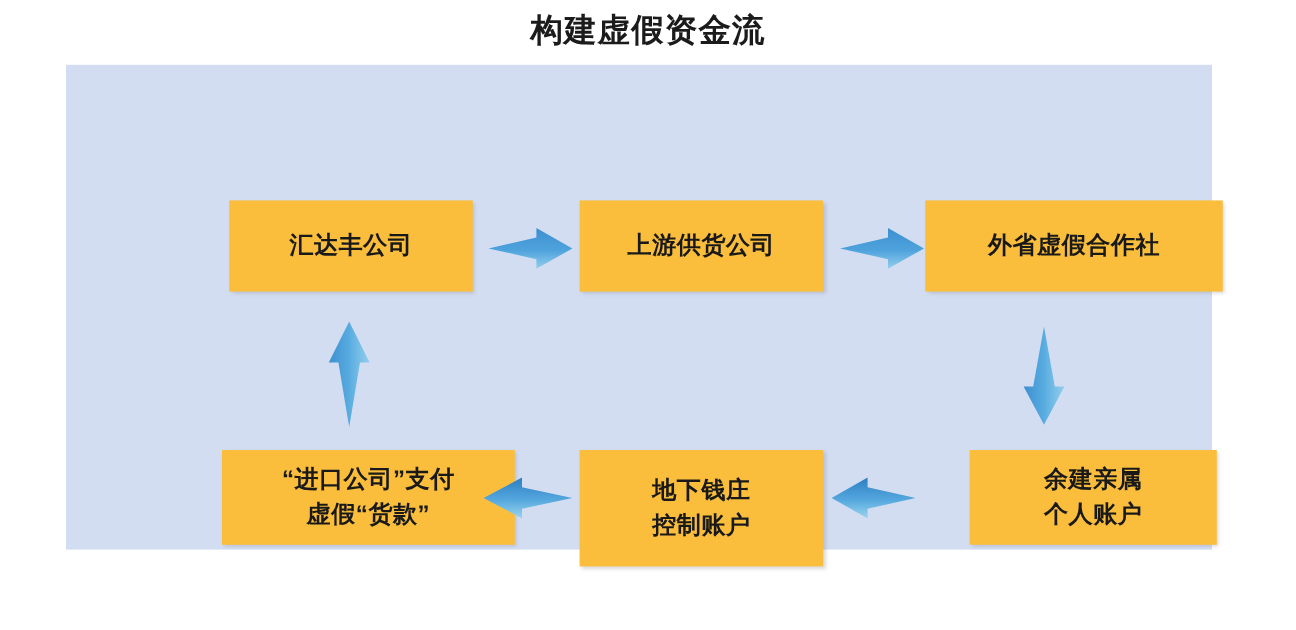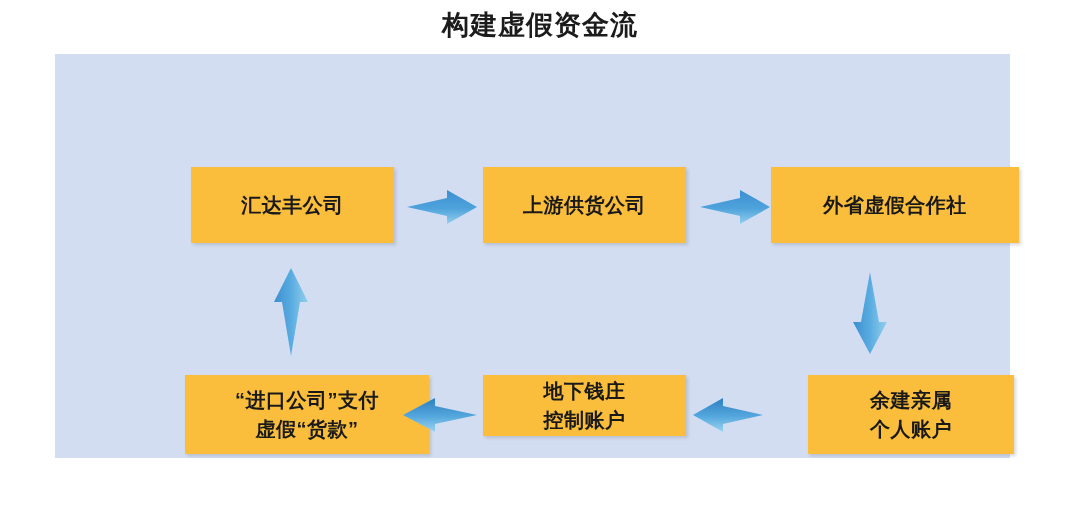--- a/index.html
+++ b/index.html
@@ -68,21 +68,21 @@
     letter-spacing: 0.5px;
     white-space: pre-line;
   }
 
   
   #node-huidafeng     { left: 136px; top: 113px; width: 203px; height: 76px; }
   #node-supplier      { left: 428px; top: 113px; width: 203px; height: 76px; }
   #node-coop          { left: 716px; top: 113px; width: 248px; height: 76px; }
   
   #node-import        { left: 130px; top: 321px; width: 244px; height: 79px; }
-  #node-underground   { left: 428px; top: 321px; width: 203px; height: 61px; }
+  #node-underground   { left: 428px; top: 321px; width: 203px; height: 97px; }
   #node-relatives     { left: 711px; top: 321px; width: 206px; height: 79px; margin-left: 42px; }
 
   
   .arrow {
     position: absolute;
   }
   .arrow svg { display: block; }
 
   #arrow-1 { left: 352px; top: 134px;  width: 70px;  height: 38px; }
   #arrow-2 { left: 645px; top: 134px;  width: 70px;  height: 38px; }

